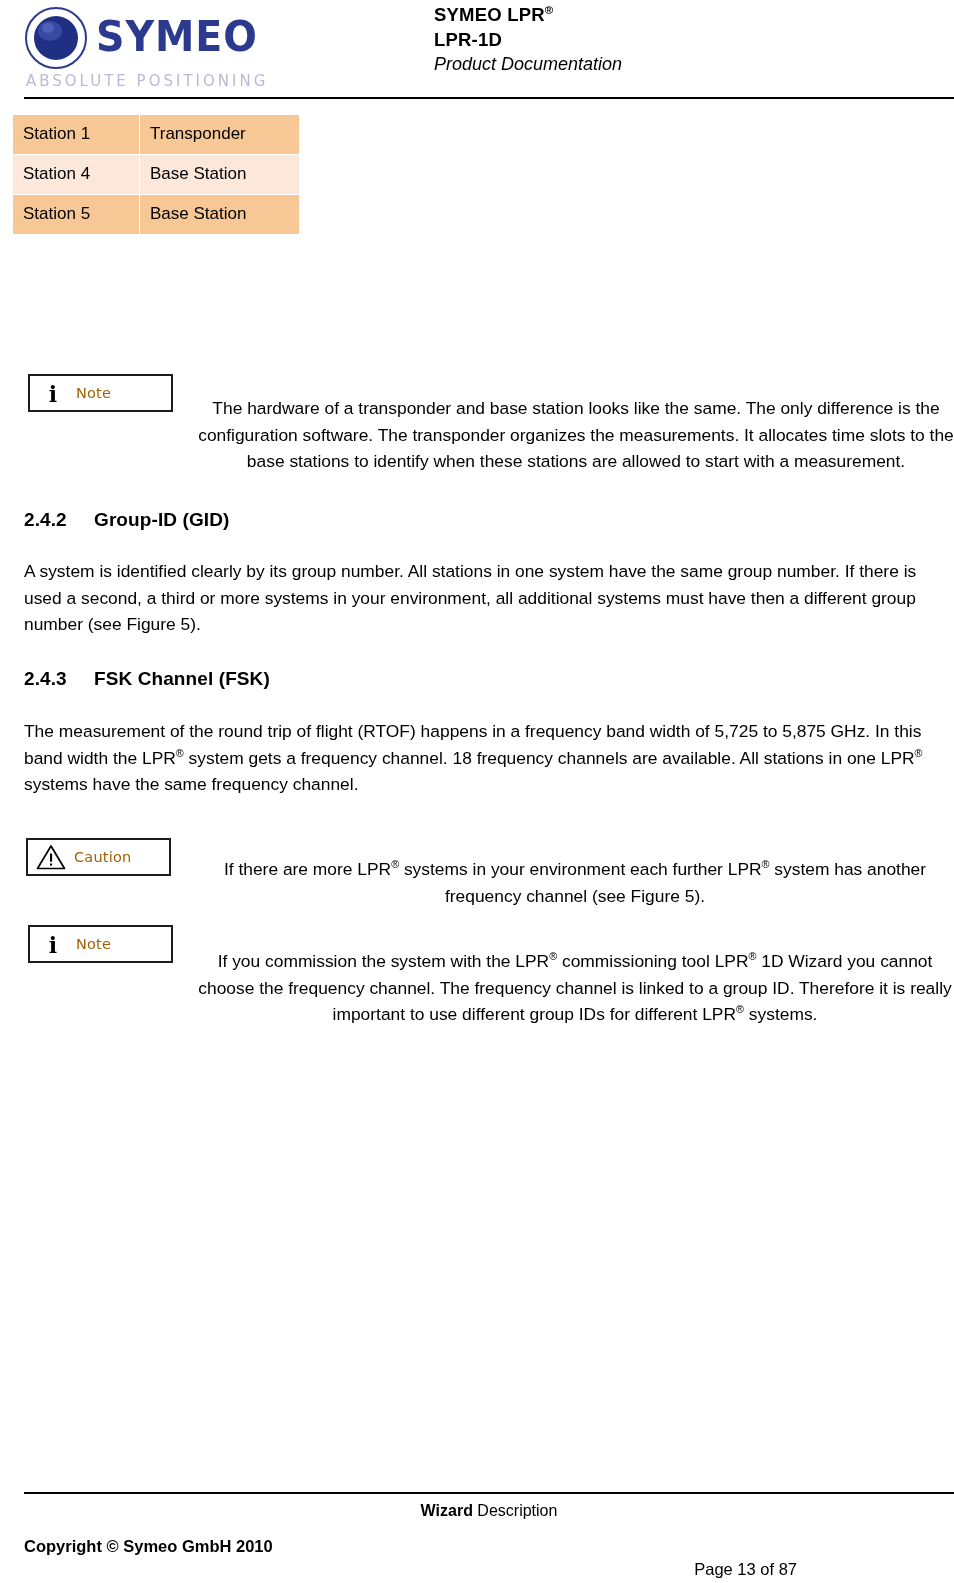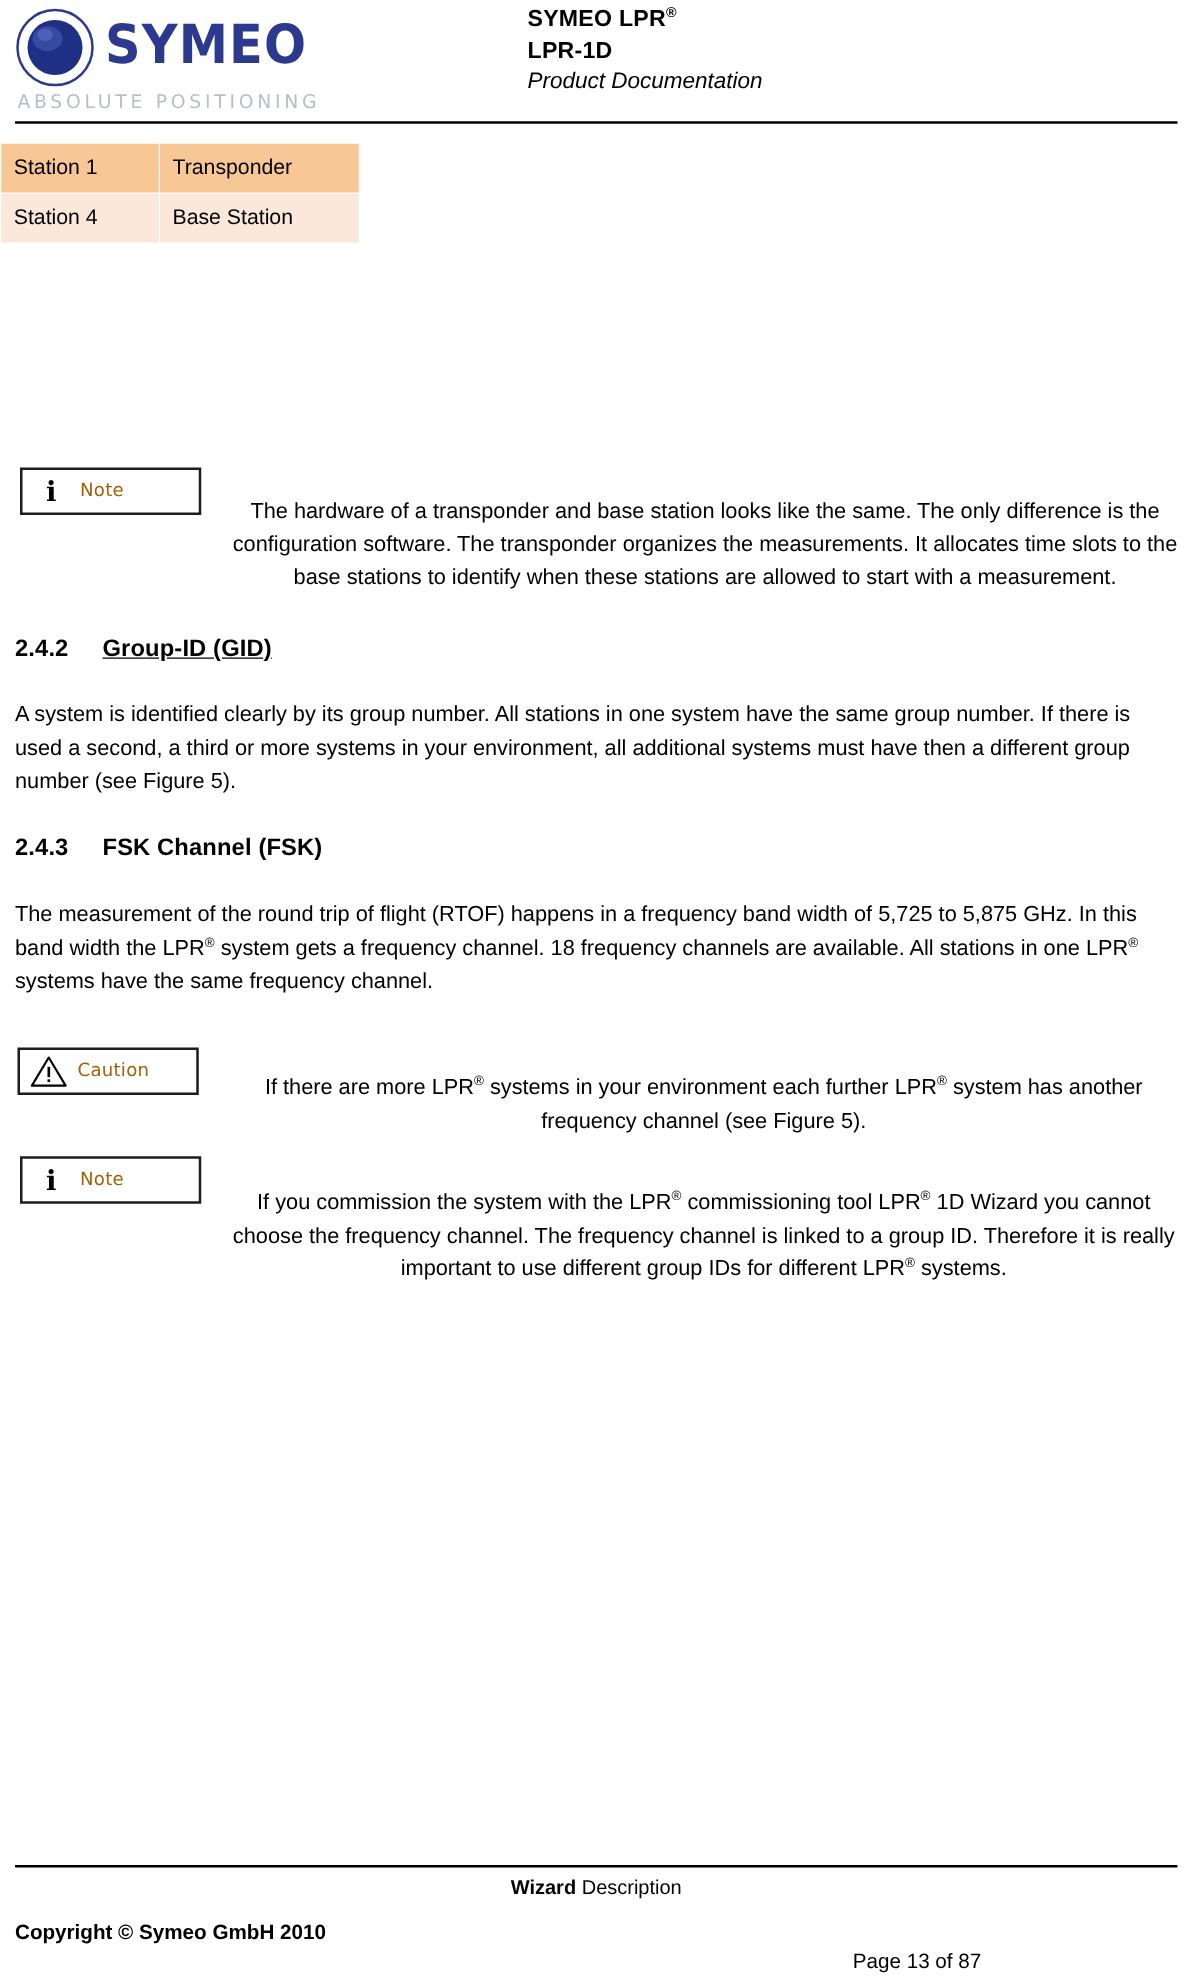--- a/index.html
+++ b/index.html
@@ -11,21 +11,21 @@
     width: 954px;
     height: 1583px;
     position: relative;
     font-family: "Liberation Sans", sans-serif;
     color: #000000;
     overflow: hidden;
   }
 
   .page {
     position: absolute;
-    left: 0; top: 0;
+    left: 12px; top: 0;
     width: 764px;
     height: 1583px;
     padding-left: 33px;
   }
 
   
   .header {
     position: absolute;
     left: 0; top: 0;
     width: 954px;
@@ -252,34 +252,38 @@
   <table class="station-table">
     <tbody>
       <tr class="row-odd">
         <td class="c1">Station 1</td>
         <td class="c2">Transponder</td>
       </tr>
       <tr class="row-even">
         <td class="c1">Station 4</td>
         <td class="c2">Base Station</td>
       </tr>
+      <tr class="row-odd">
+        <td class="c1">Station 5</td>
+        <td class="c2">Base Station</td>
+      </tr>
     </tbody>
   </table>
 
   <div class="admon-box" style="left:16px; top:374px;">
     <div class="admon-inner">
       <span class="admon-icon">
           <span class="i-glyph">i</span>
         </span>
       <span class="admon-label">Note</span>
     </div>
   </div>
   <div class="admon-text" style="left:183px; top:395px; width:762px;">The hardware of a transponder and base station looks like the same. The only difference is the configuration software. The transponder organizes the measurements. It allocates time slots to the base stations to identify when these stations are allowed to start with a measurement.</div>
 
-  <div class="sec-head" style="left:12px; top:509px;text-decoration:underline;">
+  <div class="sec-head" style="left:12px; top:509px;">
     <span class="sec-num">2.4.2</span><span>Group-ID (GID)</span>
   </div>
   <div class="body-par" style="left:12px; top:558px; width:930px;">A system is identified clearly by its group number. All stations in one system have the same group number. If there is used a second, a third or more systems in your environment, all additional systems must have then a different group number (see Figure 5).</div>
 
   <div class="sec-head" style="left:12px; top:668px;">
     <span class="sec-num">2.4.3</span><span>FSK Channel (FSK)</span>
   </div>
   <div class="body-par" style="left:12px; top:718px; width:922px;"><span>The measurement of the round trip of flight (RTOF) happens in a frequency band width of 5,725 to 5,875 GHz. In this band width the LPR</span><sup class="reg">®</sup><span> system gets a frequency channel. 18 frequency channels are available. All stations in one LPR</span><sup class="reg">®</sup><span> systems have the same frequency channel.</span></div>
 
   <div class="admon-box" style="left:14px; top:838px;">

